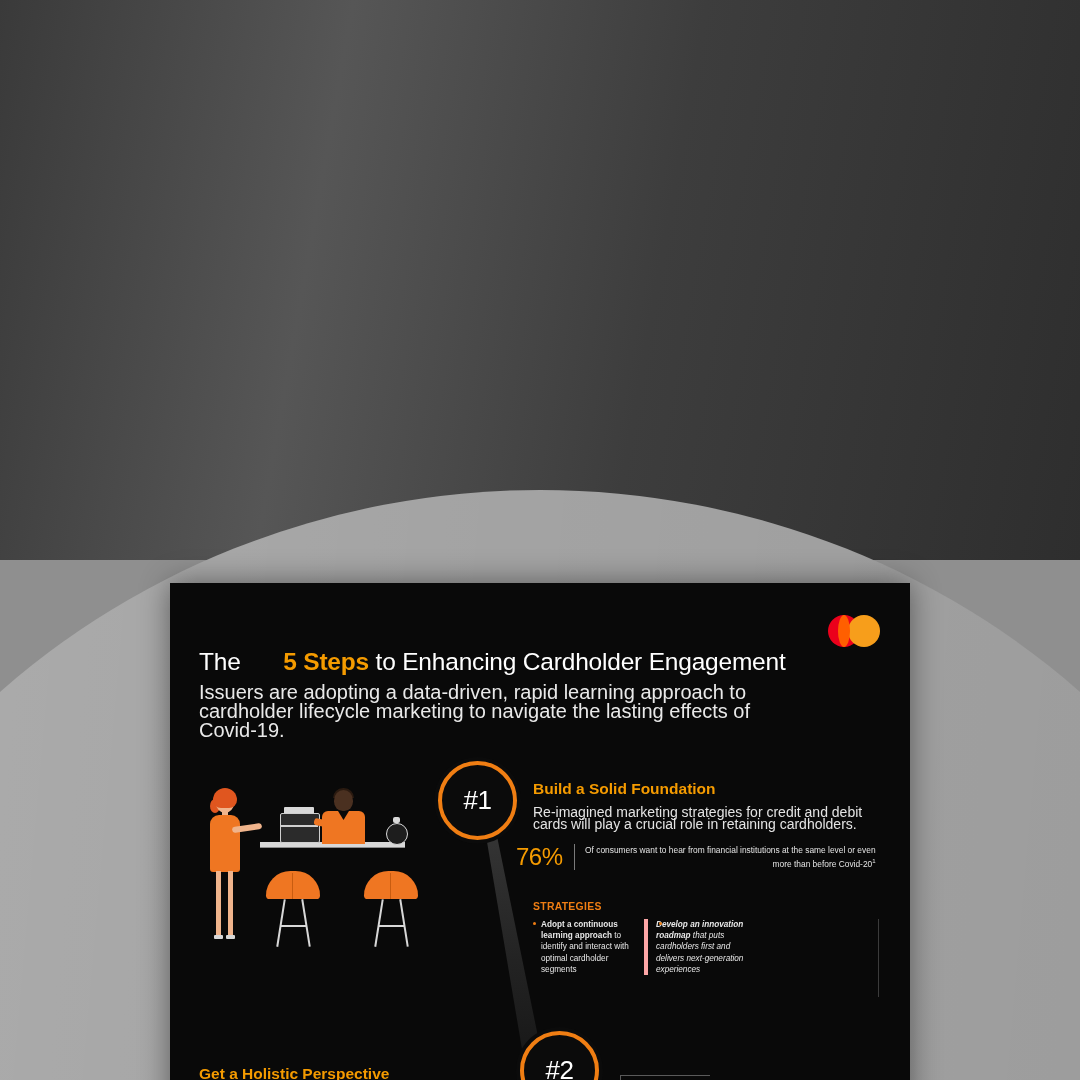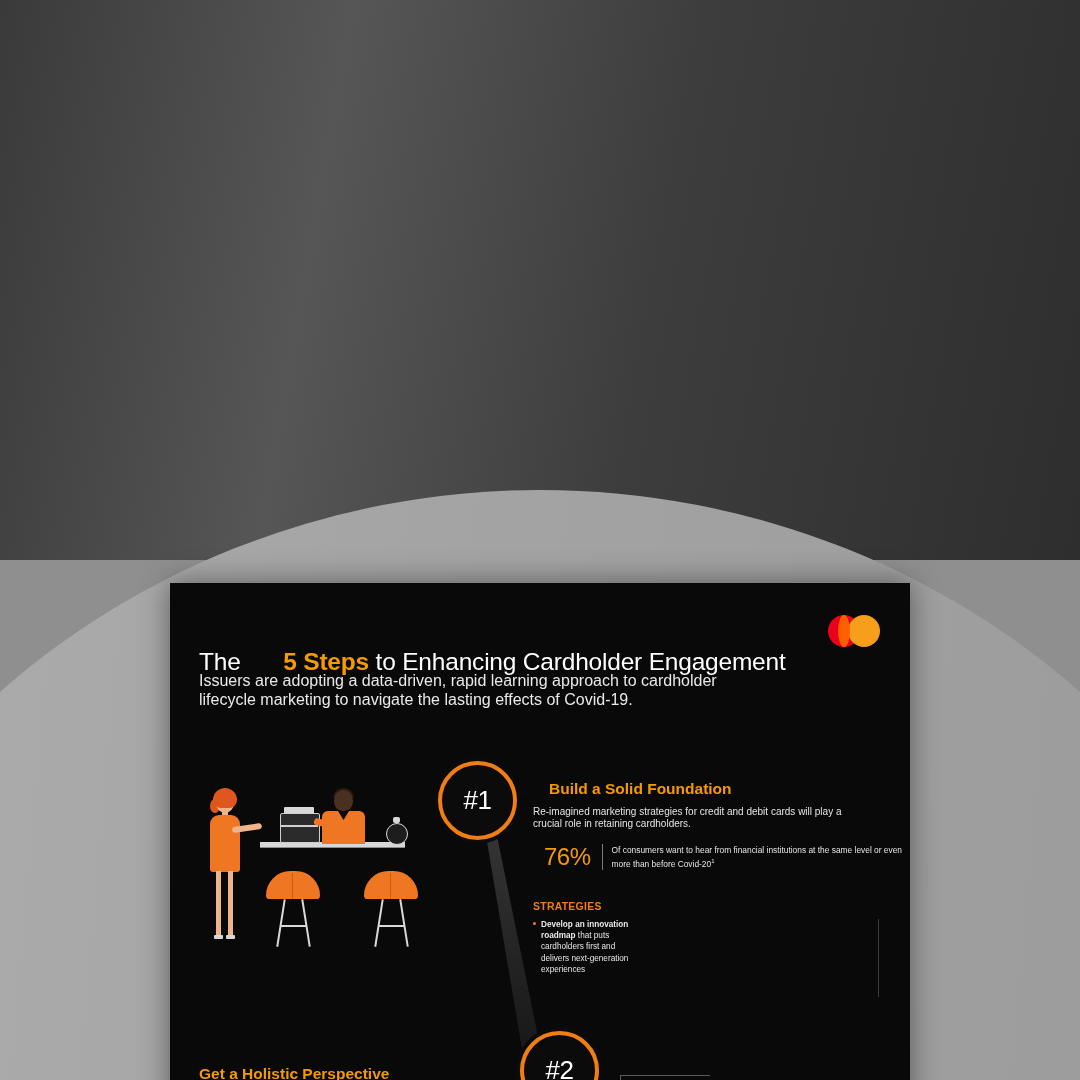--- a/index.html
+++ b/index.html
@@ -100,23 +100,23 @@
     color: #ffffff;
     font-weight: 400;
     letter-spacing: -0.2px;
     white-space: nowrap;
   }
   .title .hl { color: #f59b00; font-weight: 700; margin-left: 36px; }
 
   .subtitle {
     position: absolute;
     left: 29px;
-    top: 88px;
+    top: 100px;
     width: 560px;
-    font-size: 16px;
+    font-size: 20px;
     line-height: 19px;
     color: #e9e9e9;
     font-weight: 400;
   }
 
   
   .badge {
     position: absolute;
     border-radius: 50%;
     background: #0b0b0b;
@@ -140,42 +140,43 @@
     top: 215px;
     width: 120px;
     height: 270px;
     background: linear-gradient(180deg, rgba(60,60,60,0.95) 0%, rgba(38,38,38,0.9) 60%, rgba(25,25,25,0.85) 100%);
     clip-path: polygon(8% 0%, 16% 0%, 62% 100%, 46% 100%);
   }
 
   
   .sec-head {
     position: absolute;
-    left: 379px;
+    left: 363px;
     top: 197px;
     font-size: 15.5px;
     color: #f59b00;
     font-weight: 700;
   }
   .sec-body {
     position: absolute;
     left: 363px;
     top: 223px;
     width: 330px;
-    font-size: 10px;
+    font-size: 14px;
     line-height: 12px;
     color: #e4e4e4;
   }
 
   .stat-wrap {
     position: absolute;
-    left: 374px;
+    left: 346px;
     top: 261px;
     display: flex;
     align-items: center;
+    text-align: right;
   }
   .stat-num {
     font-size: 24px;
     color: #f59b00;
     font-weight: 400;
     line-height: 1;
     letter-spacing: -0.5px;
   }
   .stat-div {
     width: 1px;
@@ -399,20 +400,24 @@
         <div class="stat-num">76%</div>
         <div class="stat-div"></div>
         <div class="stat-text"><span>Of consumers want to hear from financial institutions at the same level or even more than before Covid-20</span><sup>1</sup></div>
       </div>
 
       <div class="strategies-label">STRATEGIES</div>
 
       <div class="strategy-cols">
         <div class="strategy-col">
           <span class="bullet"></span>
+          <span class="txt"><b>Adopt a continuous learning approach</b><span> to identify and interact with optimal cardholder segments</span></span>
+        </div>
+        <div class="strategy-col">
+          <span class="bullet"></span>
           <span class="txt"><b>Develop an innovation roadmap</b><span> that puts cardholders first and delivers next-generation experiences</span></span>
         </div>
       </div>
       <div class="col-div-right"></div>
 
       <div class="badge badge-2">#2</div>
       <div class="sec2-head">Get a Holistic Perspective</div>
       <div class="sec2-rule2"></div>
       <div class="sec2-rule"></div>
 

